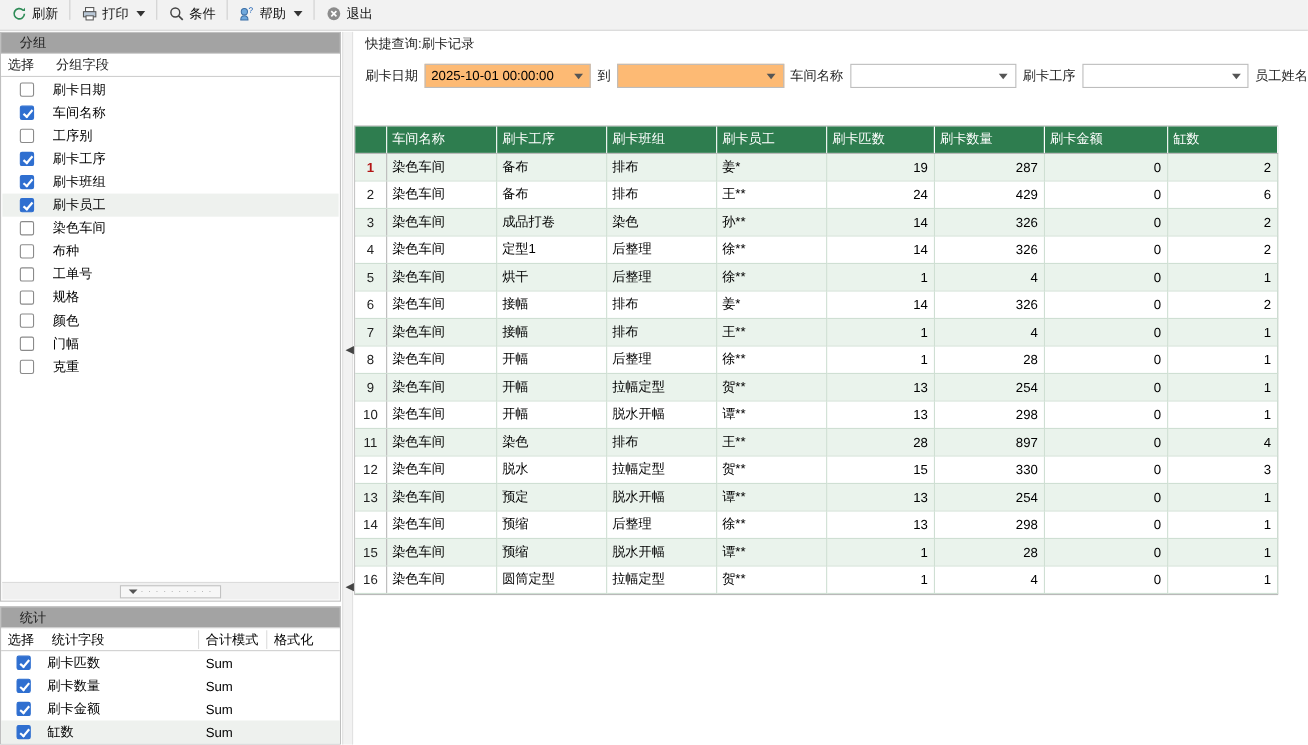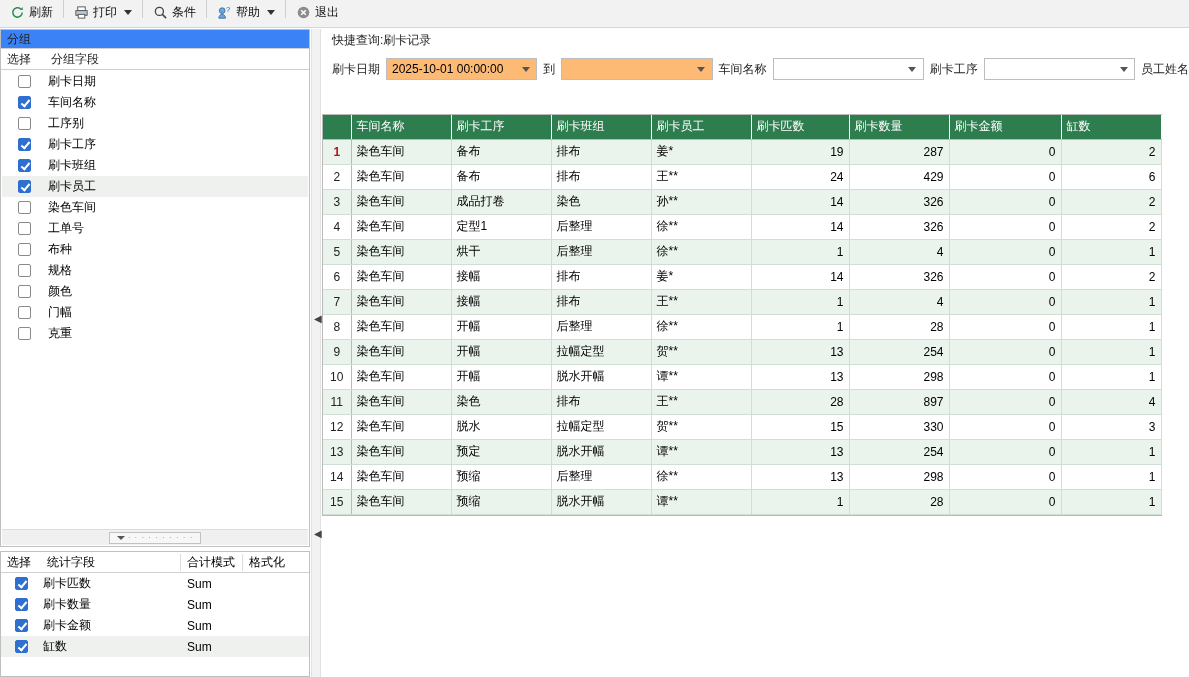--- a/index.html
+++ b/index.html
@@ -39,22 +39,22 @@
   
   .left-panel {
     position: absolute; left: 0; top: 29px; width: 310px; height: 648px;
     background: #fff;
   }
   .group-box {
     position: absolute; left: 0; top: 0; width: 310px; height: 518px;
     border: 1px solid #bfbfbf; background: #fff;
   }
   .gb-title {
-    height: 19px; line-height: 19px; padding-left: 6px;
-    background: #3b82f6; border-bottom: 1px solid #cfcfcf;
+    height: 19px; line-height: 19px; padding-left: 17px;
+    background: #a3a3a3; border-bottom: 1px solid #cfcfcf;
     font-size: 12px; color: #222;
   }
   .col-head {
     display: flex; height: 21px; align-items: center;
     border-bottom: 1px solid #cfcfcf; background: #fff;
     font-size: 12px; color: #222;
   }
   .col-head .c1 { width: 44px; padding-left: 6px; }
   .col-head .c2 { flex: 1; padding-left: 6px; }
   .field-list { position: absolute; left: 1px; top: 41px; right: 1px; bottom: 20px; overflow: hidden; }
@@ -289,27 +289,27 @@
         <div class="field-row">
           <div class="cb-wrap">
               <span class="cb"></span>
             </div>
           <div class="nm">染色车间</div>
         </div>
         <div class="field-row">
           <div class="cb-wrap">
               <span class="cb"></span>
             </div>
+          <div class="nm">布种</div>
+        </div>
+        <div class="field-row">
+          <div class="cb-wrap">
+              <span class="cb"></span>
+            </div>
           <div class="nm">工单号</div>
-        </div>
-        <div class="field-row">
-          <div class="cb-wrap">
-              <span class="cb"></span>
-            </div>
-          <div class="nm">布种</div>
         </div>
         <div class="field-row">
           <div class="cb-wrap">
               <span class="cb"></span>
             </div>
           <div class="nm">规格</div>
         </div>
         <div class="field-row">
           <div class="cb-wrap">
               <span class="cb"></span>
@@ -331,20 +331,21 @@
       </div>
       <div class="hscroll-bottom">
         <div class="hs-thumb">
           <span class="mini-caret"></span>
           <span class="dots">· · · · · · · · · ·</span>
         </div>
       </div>
     </div>
 
     <div class="stat-box">
+      <div class="gb-title">统计</div>
       <div class="stat-head">
         <div class="s1">选择</div>
         <div class="s2">统计字段</div>
         <div class="s3">合计模式</div>
         <div class="s4">格式化</div>
       </div>
       <div class="stat-row">
         <div class="s1">
             <span class="cb on"></span>
           </div>
@@ -605,17 +606,28 @@
           <td class="rn">15</td>
           <td>染色车间</td>
           <td>预缩</td>
           <td>脱水开幅</td>
           <td>谭**</td>
           <td class="num">1</td>
           <td class="num">28</td>
           <td class="num">0</td>
           <td class="num">1</td>
         </tr>
+        <tr class="even">
+          <td class="rn">16</td>
+          <td>染色车间</td>
+          <td>圆筒定型</td>
+          <td>拉幅定型</td>
+          <td>贺**</td>
+          <td class="num">1</td>
+          <td class="num">4</td>
+          <td class="num">0</td>
+          <td class="num">1</td>
+        </tr>
       </tbody>
     </table>
   </div>
 
 </div>
 
 </body></html>

